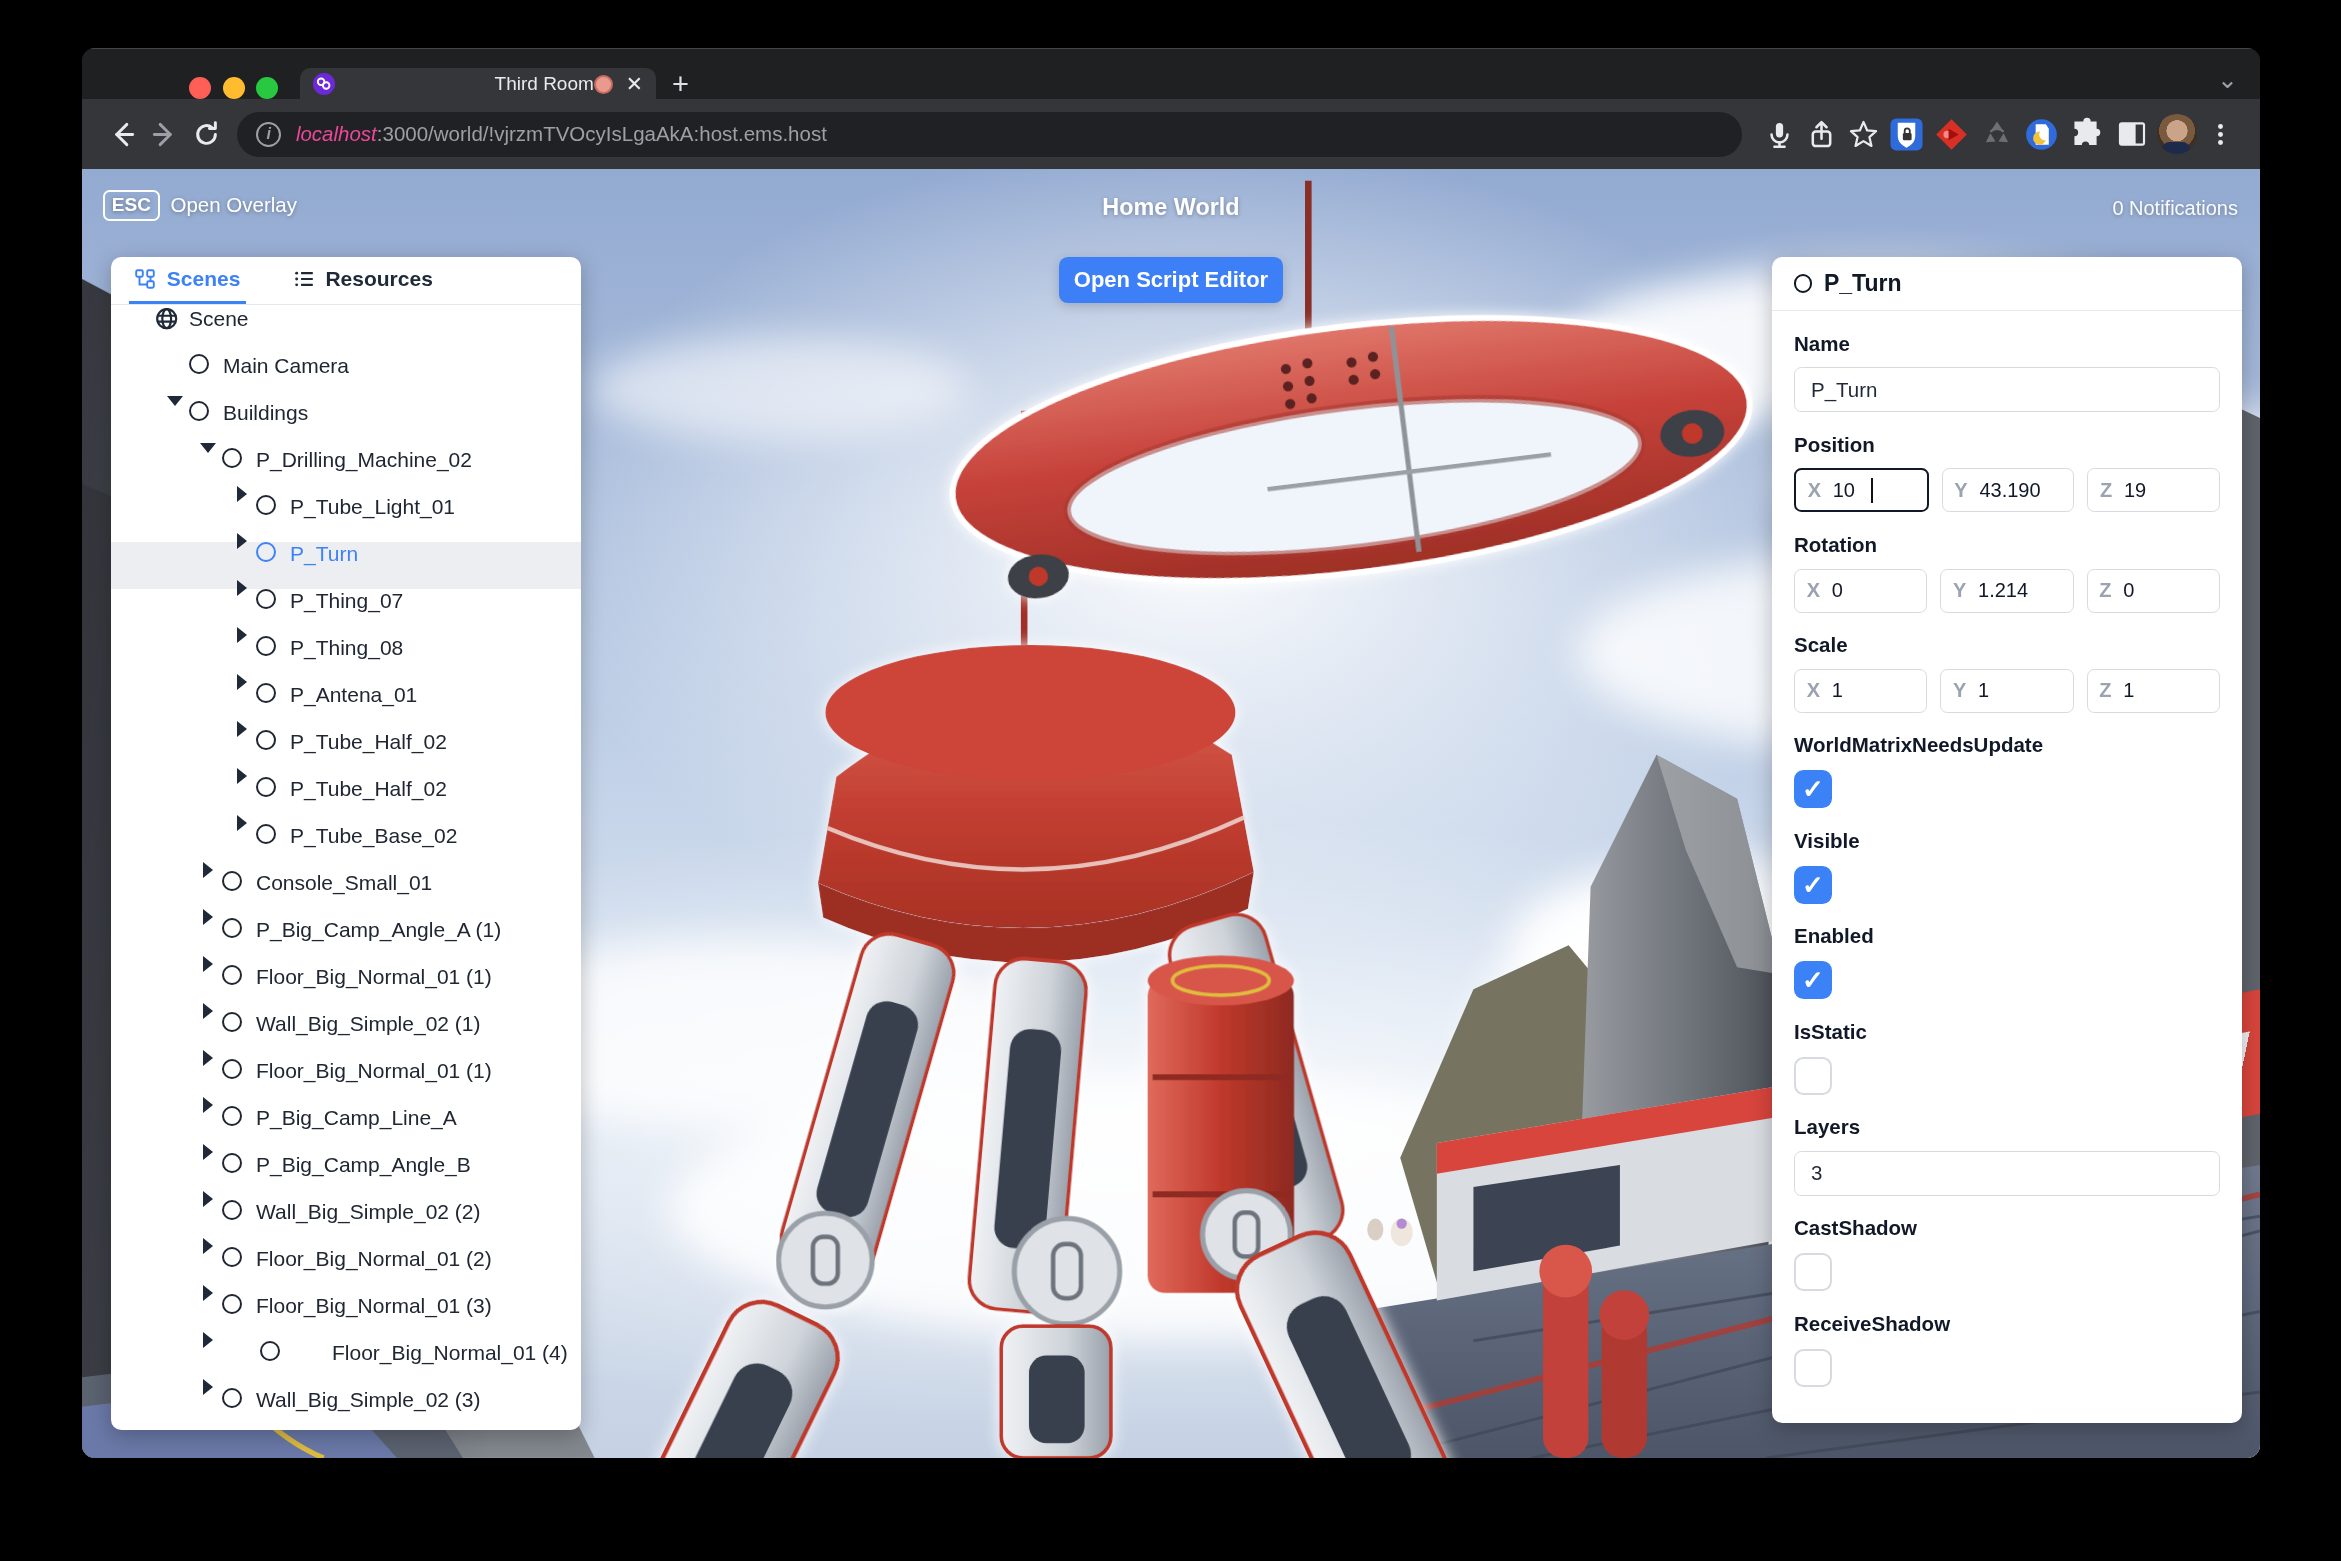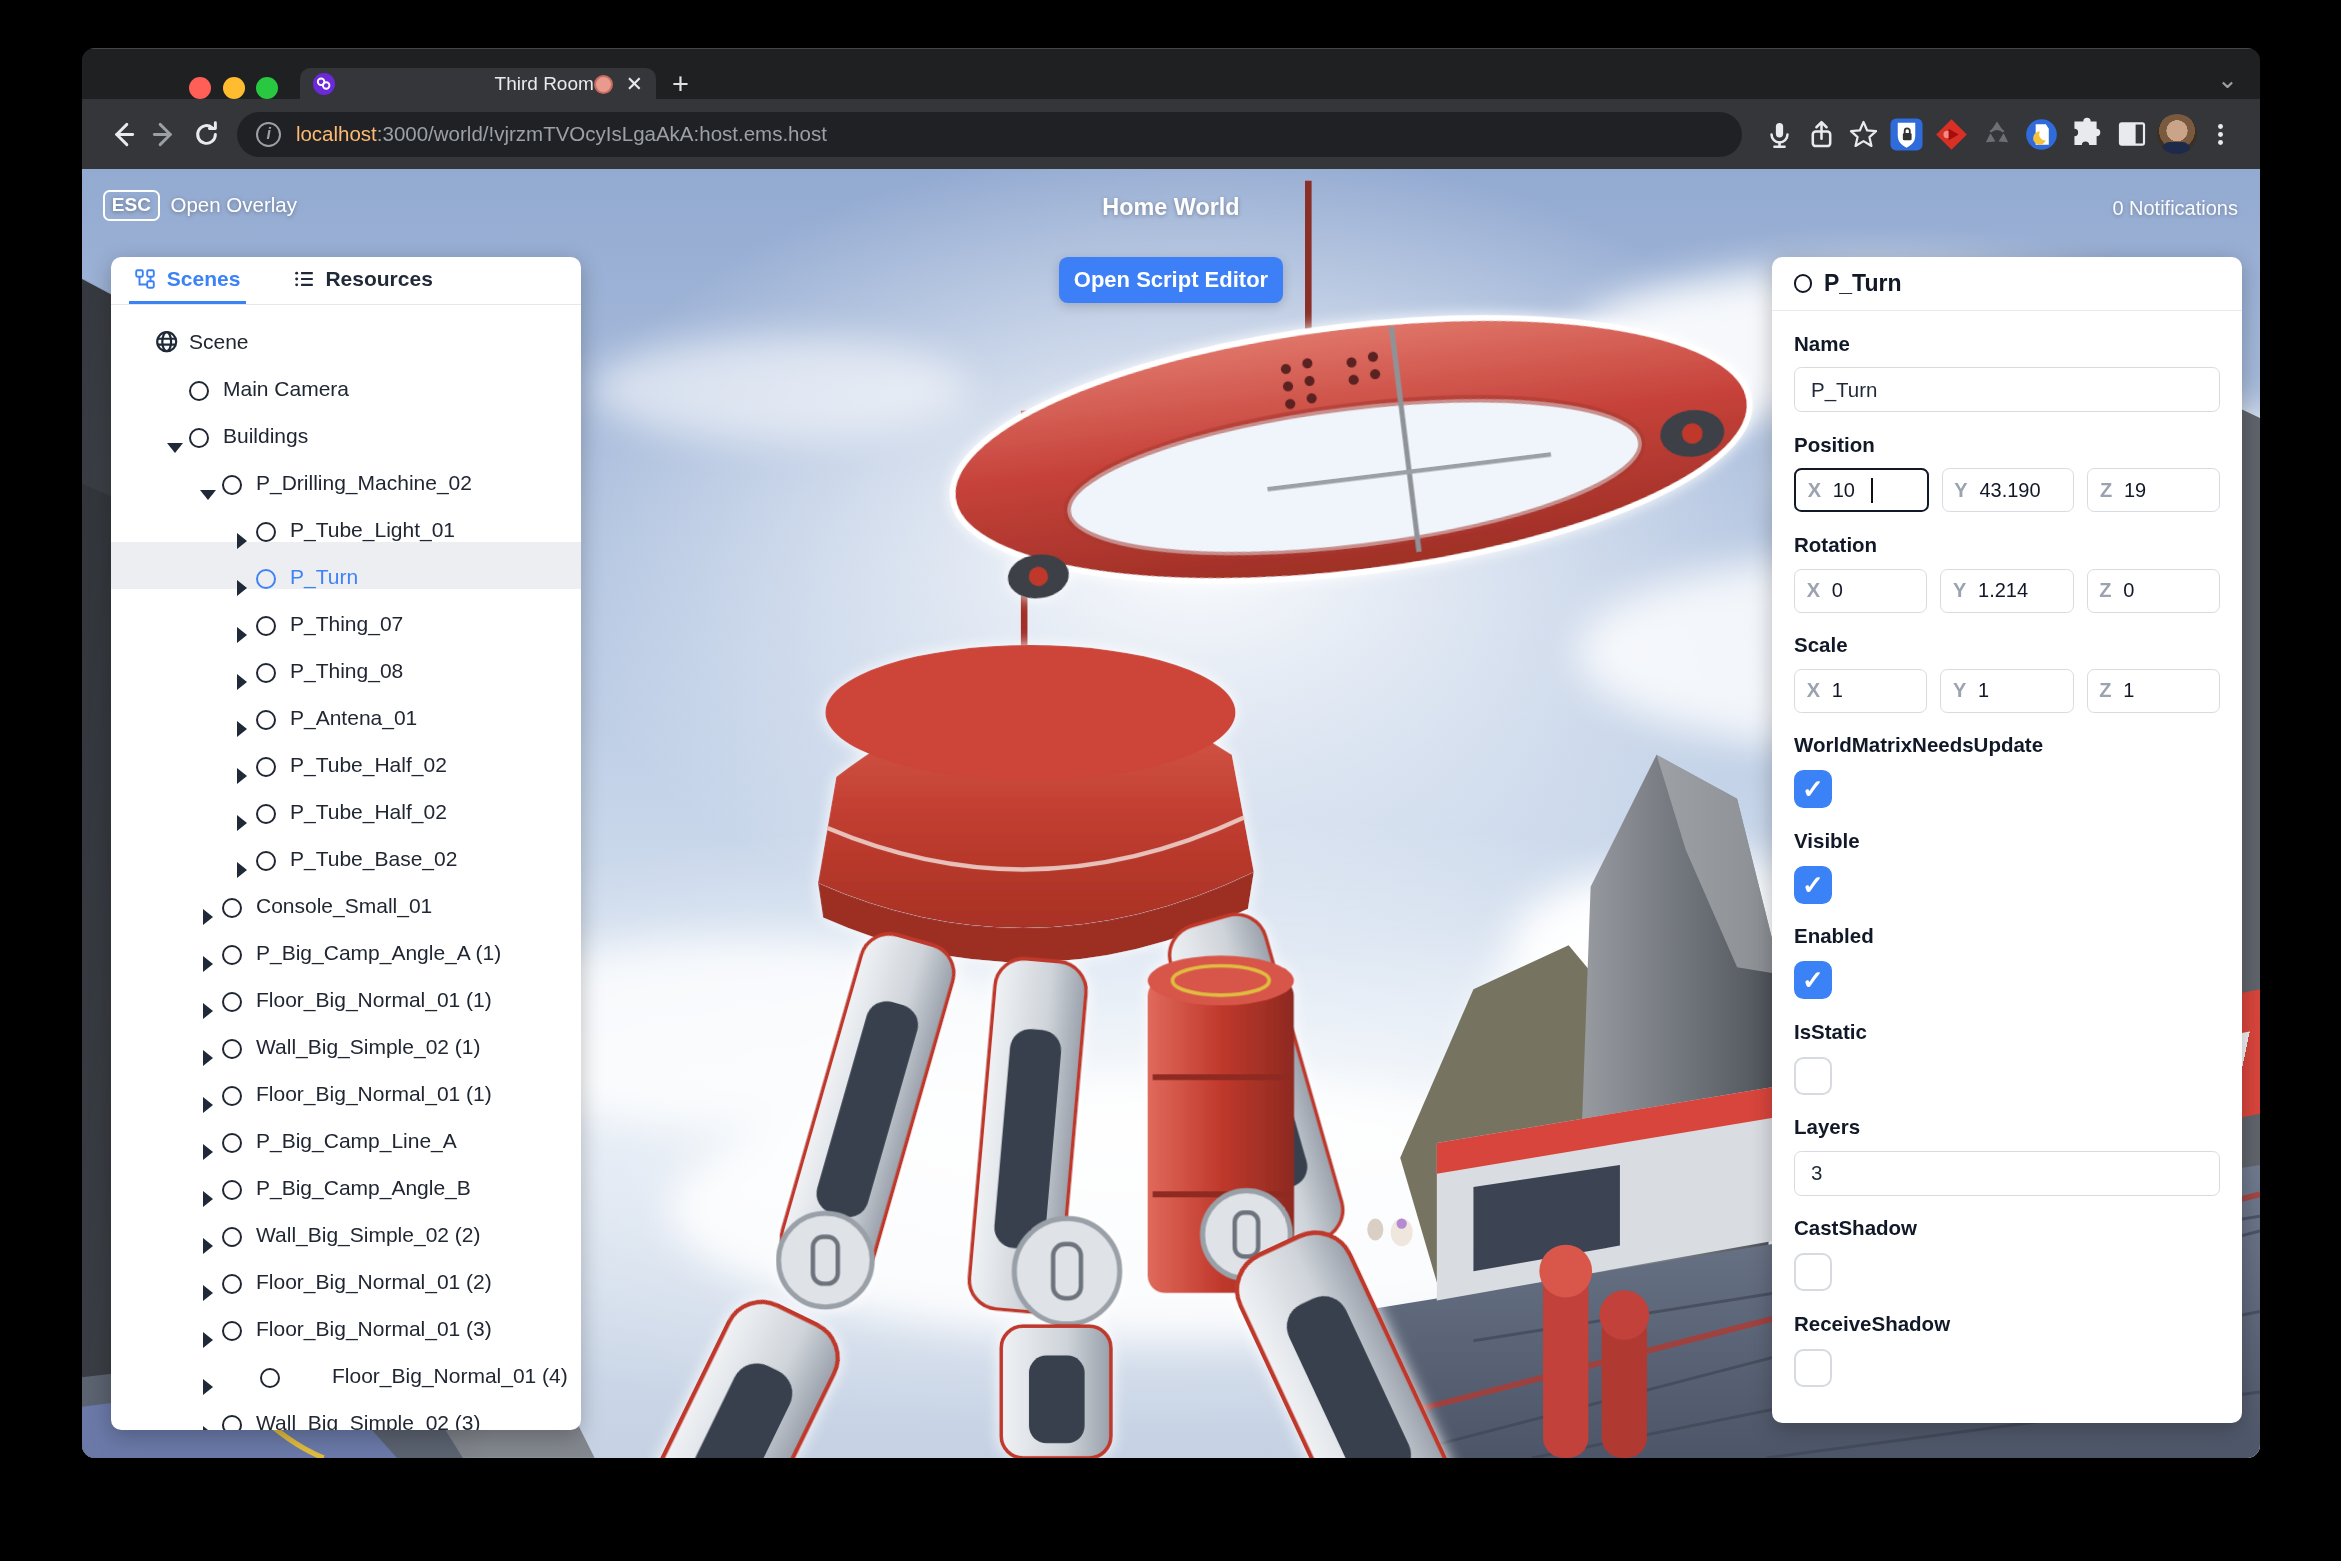--- a/index.html
+++ b/index.html
@@ -25,21 +25,21 @@
   .strip-chev { position:absolute; right:22px; top:16px; color:#9aa0a6; font-size:25px; }
 
   
   .toolbar { height:70px; background:#35363a; display:flex; align-items:center; padding:0 19px; }
   .nav-ic { width:42px; height:42px; display:flex; align-items:center; justify-content:center; flex:0 0 auto; }
   .urlpill { flex:1; height:45px; background:#202124; border-radius:23.4px; margin:0 16px 0 10.3px;
              display:flex; align-items:center; padding:0 19px; min-width:0; }
   .url-info { width:25px; height:25px; border-radius:50%; border:2.2px solid #9aa0a6; color:#9aa0a6;
               font-size:16px; display:flex; align-items:center; justify-content:center; font-style:italic; font-weight:bold; flex:0 0 auto;}
   .url-text { margin-left:14.6px; font-size:20.5px; color:#9aa0a6; white-space:nowrap; overflow:hidden; }
-  .url-text b { color:#fdba74; font-weight:normal; }
+  .url-text b { color:#ec4899; font-weight:normal;font-style:italic; }
   .ext-ic { width:45px; height:45px; display:flex; align-items:center; justify-content:center; flex:0 0 auto; }
   .avatar { width:40px; height:40px; border-radius:50%; overflow:hidden; position:relative; flex:0 0 auto;
             background:radial-gradient(circle at 50% 42%, #caa488 0 34%, #7a5a3e 35% 58%, #3c2f23 59% 100%); }
   .avatar::after { content:''; position:absolute; left:5.9px; bottom:0; width:28px; height:11.7px; background:#1e2a4a; border-radius:7.3px 7.3px 0 0; }
 
   
   .viewport { position:relative; width:2178px; height:1289px; background:#a9bedd; }
   .scene { position:absolute; inset:0; }
 
   .hud-esc { position:absolute; left:20.5px; top:20.5px; display:flex; align-items:center; color:#fff;
@@ -55,21 +55,21 @@
                 font-family:"Liberation Sans",sans-serif; box-shadow:0 2.9px 10.3px rgba(0,0,0,.18); }
 
   
   .panel { position:absolute; background:#fff; border-radius:10.3px; box-shadow:0 5.9px 22px rgba(0,0,0,.25); }
   .left-panel { left:29px; top:88px; width:470px; height:1173px; overflow:hidden; }
   .lp-tabs { height:48px; border-bottom:1.5px solid #e5e7eb; display:flex; align-items:stretch; padding-left:17.6px; }
   .lp-tab { display:flex; align-items:center; gap:10.3px; font-size:21px; font-weight:bold; color:#1f2937;
             padding:0 5.9px; margin-right:41px; border-bottom:3.7px solid transparent; }
   .lp-tab.active { color:#3b82f6; border-bottom-color:#3b82f6; }
   .tree { padding-top:1.5px; }
-  .tree-row { height:47px; display:flex; align-items:flex-end; font-size:21px; color:#202733; }
+  .tree-row { height:47px; display:flex; align-items:flex-start; font-size:21px; color:#202733; }
   .tree-row.selected { background:#eceef2; color:#3f82f6; }
   .exp { width:25px; flex:0 0 auto; display:inline-block; position:relative; }
   .exp.down::after { content:''; position:absolute; left:2.9px; top:-4.4px; border-left:8px solid transparent;
                      border-right:8px solid transparent; border-top:10.3px solid #1f2937; }
   .exp.right::after { content:''; position:absolute; left:5.9px; top:-8.8px; border-top:8px solid transparent;
                       border-bottom:8px solid transparent; border-left:10.3px solid #1f2937; }
   .tree-ico { width:34px; flex:0 0 auto; display:flex; align-items:center; }
   .tree-ico .circ { width:20px; height:20px; border:2.6px solid #202733; border-radius:50%; }
   .tree-row.selected .tree-ico .circ { border-color:#3f82f6; }
   .tree-label { white-space:nowrap; }

